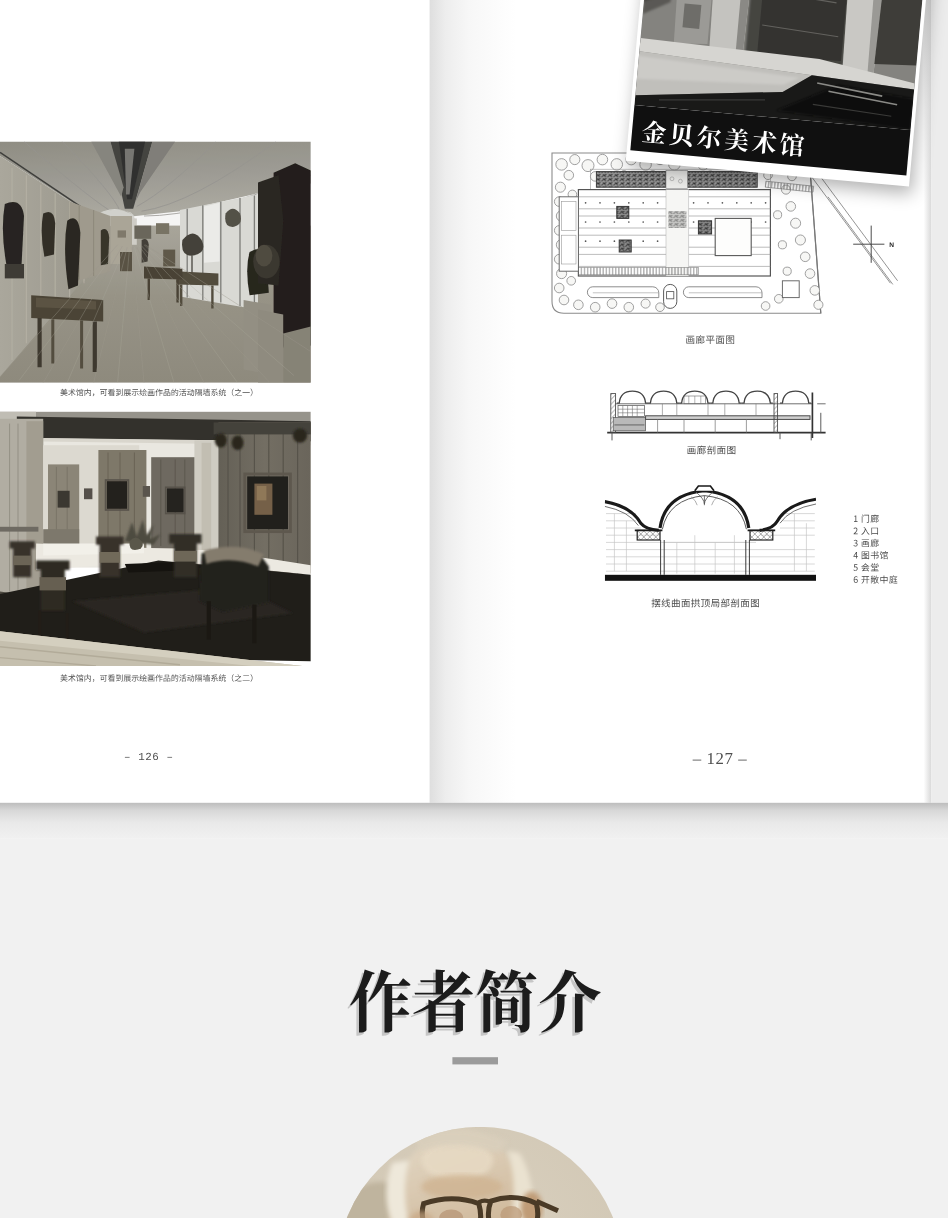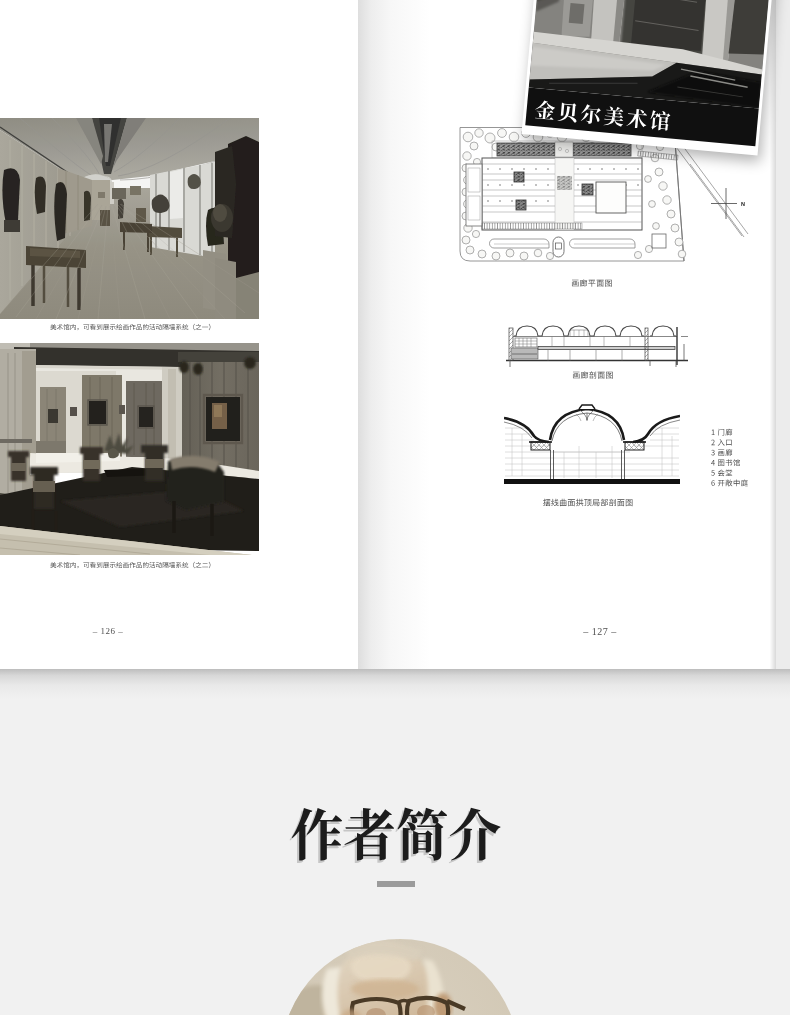--- a/index.html
+++ b/index.html
@@ -316,21 +316,21 @@
         <line x1="0" y1="205" x2="80" y2="212"></line>
 </g>
 </svg>
 
 </div>
 
 <svg class="abs" style="left:0;top:556px;" width="270" height="16" viewBox="0 0 270 16">
 <path transform="translate(50.00,11.50) scale(0.006600)" fill="#4f4f4f" d="M98 -700H903V-633H98ZM147 -551H858V-486H147ZM82 -257H937V-189H82ZM56 -401H950V-334H56ZM460 -662H536V-353H460ZM226 -816 292 -844Q319 -815 344 -780Q368 -744 380 -717L310 -685Q300 -713 276 -750Q252 -787 226 -816ZM695 -844 773 -820Q748 -779 719 -737Q690 -696 665 -667L601 -690Q617 -710 634 -738Q652 -765 668 -793Q684 -821 695 -844ZM454 -356H533Q525 -285 510 -225Q495 -166 465 -118Q436 -70 386 -33Q337 5 262 32Q186 59 79 77Q77 67 70 55Q64 42 56 30Q48 18 41 10Q142 -5 212 -28Q281 -51 326 -82Q371 -113 397 -154Q422 -194 435 -245Q448 -295 454 -356ZM547 -235Q594 -130 699 -71Q804 -11 960 8Q952 16 943 28Q934 41 926 53Q918 66 913 77Q804 59 720 22Q635 -15 575 -76Q515 -136 477 -220Z M1558 -540Q1592 -479 1639 -417Q1686 -356 1740 -297Q1795 -239 1852 -191Q1908 -142 1962 -109Q1952 -101 1941 -89Q1929 -78 1919 -66Q1909 -54 1901 -43Q1848 -82 1792 -135Q1736 -188 1682 -251Q1628 -313 1580 -381Q1532 -448 1495 -514ZM1453 -538 1521 -513Q1485 -439 1437 -369Q1390 -299 1334 -236Q1278 -174 1217 -123Q1155 -72 1093 -35Q1086 -45 1076 -57Q1066 -69 1055 -81Q1045 -93 1035 -100Q1097 -132 1158 -179Q1219 -226 1274 -285Q1329 -343 1375 -408Q1421 -472 1453 -538ZM1067 -587H1928V-513H1067ZM1461 -839H1543V80H1461ZM1607 -776 1661 -823Q1692 -802 1727 -776Q1761 -750 1792 -725Q1823 -700 1843 -680L1786 -626Q1767 -647 1737 -673Q1706 -700 1672 -727Q1638 -754 1607 -776Z M2523 -31H2871V35H2523ZM2468 -572H2541V78H2468ZM2522 -572H2859V-320H2522V-382H2789V-510H2522ZM2411 -725H2940V-562H2865V-658H2483V-562H2411ZM2517 -237H2907V73H2835V-173H2517ZM2617 -822 2688 -844Q2704 -820 2718 -791Q2733 -762 2739 -741L2664 -716Q2658 -738 2645 -768Q2632 -797 2617 -822ZM2144 -685H2342V-617H2144ZM2149 -838 2220 -825Q2208 -745 2190 -668Q2171 -590 2147 -523Q2123 -455 2093 -403Q2087 -409 2076 -419Q2065 -428 2054 -436Q2043 -445 2034 -450Q2064 -498 2085 -560Q2107 -622 2123 -693Q2139 -765 2149 -838ZM2322 -685H2334L2346 -688L2396 -673Q2380 -617 2360 -559Q2339 -502 2318 -462L2258 -483Q2276 -519 2293 -572Q2311 -625 2322 -672ZM2161 71 2149 0 2171 -32 2361 -165Q2364 -150 2371 -131Q2377 -113 2382 -101Q2315 -52 2273 -21Q2232 10 2210 27Q2187 45 2177 54Q2167 63 2161 71ZM2161 71Q2157 63 2149 52Q2141 42 2132 33Q2123 23 2116 17Q2126 9 2140 -6Q2153 -20 2164 -42Q2174 -63 2174 -88V-481H2247V-35Q2247 -35 2238 -26Q2229 -18 2217 -6Q2204 7 2191 21Q2179 36 2170 49Q2161 62 2161 71Z M3452 -434 3508 -475Q3546 -442 3588 -403Q3630 -365 3670 -325Q3710 -286 3745 -249Q3780 -213 3804 -184L3742 -135Q3719 -165 3686 -202Q3652 -239 3613 -280Q3573 -321 3532 -360Q3490 -400 3452 -434ZM3463 -840H3539V-644Q3539 -596 3534 -543Q3528 -490 3513 -435Q3497 -380 3465 -325Q3434 -270 3382 -219Q3330 -168 3253 -122Q3248 -131 3238 -141Q3229 -151 3219 -162Q3208 -173 3199 -179Q3274 -219 3323 -266Q3372 -312 3400 -361Q3429 -411 3442 -460Q3455 -509 3459 -556Q3463 -603 3463 -645ZM3099 -669H3863V-595H3173V82H3099ZM3829 -669H3903V-19Q3903 18 3893 37Q3883 57 3858 67Q3831 76 3785 77Q3738 79 3671 79Q3669 68 3665 55Q3661 41 3656 27Q3651 13 3645 3Q3681 4 3713 4Q3746 5 3770 5Q3795 5 3804 5Q3819 4 3824 -2Q3829 -7 3829 -20Z M4157 107 4135 54Q4196 29 4229 -10Q4261 -49 4261 -106L4243 -190L4297 -114Q4286 -101 4272 -97Q4258 -92 4244 -92Q4213 -92 4191 -110Q4169 -128 4169 -163Q4169 -199 4192 -217Q4214 -235 4245 -235Q4287 -235 4308 -204Q4330 -172 4330 -120Q4330 -39 4283 20Q4236 79 4157 107Z M5747 -747H5825V-28Q5825 12 5813 34Q5802 55 5772 65Q5743 75 5690 76Q5638 78 5563 78Q5561 67 5556 52Q5550 38 5544 23Q5538 8 5532 -3Q5572 -1 5610 -1Q5649 0 5677 0Q5706 0 5718 0Q5734 -2 5740 -7Q5747 -13 5747 -29ZM5158 -547H5231V-93H5158ZM5189 -547H5568V-173H5189V-245H5494V-475H5189ZM5056 -769H5948V-694H5056Z M6260 -395H6843V82H6768V-335H6332V82H6260ZM6059 -527H6941V-465H6059ZM6132 -662H6883V-602H6132ZM6308 -267H6799V-214H6308ZM6308 -144H6799V-92H6308ZM6301 -18H6799V42H6301ZM6826 -832 6874 -778Q6804 -764 6715 -754Q6626 -744 6527 -738Q6428 -732 6327 -728Q6226 -725 6133 -725Q6132 -737 6128 -754Q6123 -771 6118 -783Q6209 -784 6308 -787Q6408 -790 6504 -796Q6600 -802 6683 -811Q6766 -820 6826 -832ZM6416 -764 6494 -747Q6460 -627 6406 -513Q6353 -400 6273 -305Q6193 -210 6081 -143Q6076 -151 6067 -163Q6059 -174 6050 -184Q6041 -194 6033 -202Q6140 -263 6215 -352Q6291 -441 6340 -547Q6389 -653 6416 -764Z M7097 -318H7565V-251H7097ZM7294 -425H7365V-38H7294ZM7062 -42Q7125 -52 7209 -67Q7293 -81 7387 -98Q7481 -116 7575 -133L7579 -67Q7490 -50 7400 -32Q7310 -14 7228 1Q7145 17 7079 30ZM7071 -774H7585V-708H7071ZM7379 -643 7434 -675Q7462 -641 7491 -602Q7521 -563 7546 -526Q7571 -489 7585 -460L7528 -422Q7514 -451 7489 -489Q7465 -528 7436 -568Q7407 -609 7379 -643ZM7641 -754H7711V-148H7641ZM7839 -824H7912V-37Q7912 -2 7903 16Q7894 35 7871 44Q7848 53 7808 56Q7769 59 7714 59Q7712 43 7703 21Q7695 -1 7686 -16Q7730 -15 7767 -15Q7804 -14 7817 -15Q7830 -15 7835 -20Q7839 -24 7839 -37ZM7119 -439Q7117 -447 7113 -460Q7109 -473 7104 -487Q7099 -500 7094 -510Q7106 -512 7118 -524Q7130 -536 7142 -554Q7151 -566 7171 -598Q7191 -629 7213 -671Q7234 -714 7251 -758L7324 -728Q7302 -683 7276 -638Q7250 -593 7221 -552Q7193 -512 7165 -480V-478Q7165 -478 7158 -474Q7151 -471 7142 -465Q7133 -459 7126 -452Q7119 -445 7119 -439ZM7119 -439 7118 -493 7157 -517 7493 -546Q7500 -531 7509 -515Q7518 -499 7525 -487Q7423 -477 7354 -470Q7284 -463 7242 -459Q7199 -455 7174 -451Q7150 -448 7138 -445Q7126 -443 7119 -439Z M8249 -457H8910V-393H8249ZM8221 -288H8950V-222H8221ZM8400 -550H8469V-251H8400ZM8670 -550H8741V-253H8670ZM8141 -792H8216V-498Q8216 -435 8212 -360Q8208 -285 8196 -207Q8184 -129 8161 -55Q8137 19 8098 81Q8090 75 8078 67Q8066 60 8054 53Q8041 46 8031 42Q8069 -17 8091 -86Q8113 -155 8123 -227Q8134 -300 8137 -369Q8141 -438 8141 -498ZM8185 -792H8890V-559H8185V-625H8815V-727H8185ZM8592 -263Q8636 -154 8730 -82Q8825 -9 8961 19Q8949 30 8936 48Q8923 66 8916 81Q8774 45 8676 -38Q8579 -121 8529 -247ZM8840 -217 8897 -177Q8856 -145 8806 -115Q8755 -85 8713 -64L8665 -101Q8692 -116 8725 -136Q8757 -156 8788 -177Q8818 -198 8840 -217ZM8313 80 8310 23 8343 -4 8618 -65Q8616 -51 8615 -32Q8614 -14 8615 -3Q8520 21 8464 35Q8407 49 8377 58Q8347 66 8333 71Q8320 76 8313 80ZM8313 81Q8311 72 8305 60Q8300 48 8294 36Q8288 25 8282 18Q8296 10 8314 -8Q8331 -27 8331 -60V-257L8402 -255V-1Q8402 -1 8393 5Q8384 11 8371 20Q8357 29 8344 40Q8331 51 8322 62Q8313 73 8313 81Z M9461 -484H9542V-18Q9542 18 9531 37Q9521 56 9494 66Q9467 75 9423 77Q9378 79 9311 79Q9309 62 9301 39Q9293 17 9284 0Q9318 1 9350 2Q9381 3 9404 2Q9428 2 9437 2Q9451 1 9456 -3Q9461 -7 9461 -19ZM9234 -351 9311 -330Q9287 -269 9254 -210Q9220 -151 9182 -100Q9143 -49 9104 -11Q9097 -18 9084 -26Q9071 -35 9058 -43Q9044 -52 9035 -56Q9096 -109 9149 -188Q9201 -266 9234 -351ZM9684 -320 9753 -349Q9790 -303 9825 -248Q9861 -193 9890 -140Q9919 -87 9934 -44L9859 -10Q9846 -52 9818 -106Q9790 -160 9755 -216Q9720 -273 9684 -320ZM9149 -766H9853V-692H9149ZM9060 -523H9941V-449H9060Z M10063 -182Q10061 -190 10057 -203Q10052 -216 10048 -230Q10043 -243 10039 -253Q10054 -256 10071 -274Q10088 -292 10109 -320Q10120 -334 10142 -365Q10164 -396 10191 -439Q10218 -482 10245 -532Q10273 -582 10295 -633L10361 -595Q10309 -494 10245 -396Q10182 -297 10115 -223V-221Q10115 -221 10107 -218Q10100 -214 10089 -207Q10078 -201 10071 -195Q10063 -188 10063 -182ZM10063 -182 10058 -245 10093 -271 10343 -331Q10342 -316 10343 -297Q10344 -278 10346 -267Q10260 -244 10207 -230Q10154 -216 10125 -207Q10097 -198 10084 -192Q10071 -187 10063 -182ZM10056 -423Q10054 -431 10050 -444Q10046 -457 10041 -471Q10036 -484 10032 -494Q10044 -497 10057 -514Q10070 -531 10085 -557Q10093 -569 10108 -598Q10122 -627 10141 -667Q10159 -706 10176 -752Q10193 -798 10207 -843L10278 -812Q10255 -750 10227 -688Q10198 -625 10166 -568Q10134 -511 10102 -464V-463Q10102 -463 10095 -459Q10088 -455 10079 -448Q10070 -442 10063 -435Q10056 -429 10056 -423ZM10056 -423 10055 -478 10090 -500 10263 -518Q10260 -504 10259 -486Q10257 -469 10257 -457Q10198 -450 10161 -445Q10125 -439 10104 -436Q10083 -432 10073 -429Q10062 -426 10056 -423ZM10038 -53Q10077 -66 10127 -83Q10176 -100 10232 -120Q10287 -140 10344 -161L10358 -97Q10279 -67 10199 -36Q10120 -5 10056 20ZM10480 -506H10824V-438H10480ZM10395 -333H10919V-263H10395ZM10718 -167 10778 -193Q10808 -156 10838 -112Q10868 -68 10893 -26Q10919 17 10933 49L10868 81Q10854 48 10830 5Q10806 -38 10776 -83Q10747 -128 10718 -167ZM10392 58 10390 2 10432 -23 10833 -62Q10836 -47 10841 -30Q10846 -13 10849 -2Q10733 11 10655 20Q10577 28 10528 34Q10480 40 10453 44Q10426 48 10413 51Q10400 55 10392 58ZM10392 58Q10390 49 10385 35Q10380 22 10375 8Q10370 -5 10366 -13Q10381 -17 10398 -23Q10415 -29 10427 -43Q10435 -52 10449 -73Q10463 -95 10481 -123Q10499 -152 10517 -182Q10535 -213 10550 -239Q10566 -266 10575 -283H10657Q10641 -255 10617 -215Q10594 -175 10568 -133Q10543 -90 10519 -52Q10495 -14 10478 10Q10478 10 10469 13Q10460 16 10448 21Q10435 26 10422 32Q10409 38 10400 45Q10392 52 10392 58ZM10672 -801Q10702 -753 10749 -700Q10796 -647 10851 -600Q10905 -553 10955 -521Q10948 -513 10941 -500Q10933 -487 10926 -475Q10920 -462 10916 -452Q10863 -491 10807 -544Q10751 -597 10701 -654Q10651 -712 10618 -766ZM10635 -843 10704 -821Q10669 -743 10620 -672Q10571 -602 10513 -542Q10455 -482 10392 -437Q10388 -445 10382 -459Q10375 -473 10367 -486Q10359 -500 10353 -508Q10412 -546 10465 -598Q10518 -650 10562 -712Q10606 -775 10635 -843Z M11092 -775H11910V-704H11092ZM11463 -565H11530V-169H11463ZM11321 -338V-206H11673V-338ZM11321 -529V-398H11673V-529ZM11257 -592H11739V-142H11257ZM11836 -533H11911V76H11836ZM11090 -526H11167V-41H11885V29H11090Z M12487 -673H12962V-601H12452ZM12612 -456H12939V-387H12612ZM12612 -235H12952V-164H12612ZM12575 -649H12651V79H12575ZM12526 -828 12598 -809Q12570 -730 12533 -653Q12495 -577 12452 -510Q12409 -443 12363 -391Q12357 -397 12347 -407Q12336 -417 12325 -427Q12313 -437 12305 -442Q12350 -489 12391 -551Q12432 -613 12467 -684Q12501 -755 12526 -828ZM12285 -836 12357 -814Q12325 -730 12281 -646Q12237 -563 12186 -490Q12135 -418 12080 -361Q12076 -370 12068 -385Q12060 -399 12052 -414Q12043 -429 12036 -437Q12086 -486 12132 -550Q12178 -614 12217 -687Q12257 -761 12285 -836ZM12179 -579 12253 -654 12254 -652V78H12179Z M13302 -726V-536H13701V-726ZM13229 -797H13778V-464H13229ZM13083 -357H13439V71H13364V-286H13155V80H13083ZM13549 -357H13925V74H13849V-286H13621V80H13549ZM13116 -47H13395V26H13116ZM13585 -47H13882V26H13585Z M14131 -679H14435V-25H14131V-93H14366V-612H14131ZM14087 -679H14156V54H14087ZM14126 -401H14402V-335H14126ZM14240 -842 14321 -828Q14306 -781 14288 -733Q14271 -685 14256 -651L14195 -666Q14204 -691 14212 -722Q14221 -753 14228 -785Q14236 -817 14240 -842ZM14578 -682H14885V-613H14578ZM14858 -682H14929Q14929 -682 14929 -675Q14929 -668 14929 -658Q14929 -649 14928 -644Q14922 -472 14916 -353Q14911 -234 14903 -158Q14895 -83 14884 -41Q14874 1 14859 19Q14842 41 14824 50Q14805 58 14778 61Q14753 63 14712 62Q14672 62 14629 59Q14628 43 14622 22Q14615 1 14604 -13Q14654 -9 14694 -8Q14735 -7 14753 -7Q14768 -7 14778 -10Q14787 -14 14796 -24Q14808 -37 14818 -78Q14827 -118 14834 -193Q14841 -268 14847 -385Q14853 -501 14858 -666ZM14598 -844 14670 -828Q14652 -753 14627 -682Q14601 -610 14571 -547Q14540 -484 14506 -436Q14499 -442 14488 -450Q14476 -459 14464 -467Q14452 -474 14443 -479Q14478 -524 14507 -582Q14536 -641 14559 -708Q14582 -775 14598 -844ZM14552 -423 14611 -456Q14639 -421 14669 -379Q14700 -337 14726 -298Q14753 -259 14769 -229L14705 -189Q14690 -220 14665 -260Q14639 -301 14609 -343Q14580 -386 14552 -423Z M15392 -309H15891V74H15819V-240H15462V79H15392ZM15854 -836 15914 -778Q15845 -754 15757 -736Q15668 -718 15573 -705Q15478 -692 15389 -683Q15386 -696 15380 -715Q15373 -734 15367 -747Q15431 -754 15500 -763Q15569 -772 15634 -784Q15699 -795 15756 -808Q15812 -821 15854 -836ZM15609 -750H15680V-269H15609ZM15320 -547H15957V-475H15320ZM15440 -32H15852V36H15440ZM15091 -774 15133 -827Q15164 -813 15199 -794Q15235 -775 15268 -757Q15301 -738 15322 -724L15278 -662Q15257 -678 15225 -698Q15192 -717 15157 -738Q15122 -758 15091 -774ZM15042 -499 15083 -554Q15113 -540 15148 -521Q15183 -502 15215 -484Q15248 -466 15269 -452L15227 -390Q15207 -404 15175 -423Q15143 -442 15108 -463Q15073 -483 15042 -499ZM15065 16Q15092 -22 15126 -76Q15159 -129 15193 -190Q15227 -250 15256 -306L15311 -257Q15285 -204 15253 -147Q15222 -90 15190 -35Q15158 20 15129 67Z M16507 -609H16909V-537H16507ZM16872 -609H16945Q16945 -609 16945 -602Q16945 -595 16945 -586Q16945 -577 16945 -571Q16940 -416 16935 -309Q16929 -203 16923 -134Q16916 -66 16907 -28Q16898 10 16884 27Q16869 46 16853 54Q16836 62 16812 65Q16789 67 16751 67Q16713 67 16673 64Q16672 48 16666 27Q16660 6 16650 -10Q16692 -6 16728 -5Q16764 -4 16780 -4Q16793 -4 16802 -7Q16812 -10 16819 -19Q16830 -31 16837 -66Q16845 -102 16851 -169Q16857 -235 16862 -339Q16867 -443 16872 -592ZM16653 -823H16727Q16726 -718 16724 -614Q16721 -510 16710 -411Q16700 -311 16678 -221Q16656 -131 16617 -55Q16577 21 16517 79Q16510 70 16500 59Q16490 49 16479 40Q16468 30 16458 25Q16516 -28 16553 -99Q16589 -170 16610 -255Q16630 -340 16639 -434Q16648 -528 16650 -627Q16653 -725 16653 -823ZM16089 -758H16476V-691H16089ZM16054 -520H16494V-451H16054ZM16348 -348 16410 -365Q16429 -320 16449 -269Q16469 -217 16486 -169Q16503 -121 16512 -86L16446 -64Q16438 -100 16421 -149Q16405 -197 16386 -250Q16367 -302 16348 -348ZM16090 -43 16084 -107 16122 -134 16449 -203Q16451 -188 16454 -169Q16457 -150 16460 -138Q16367 -117 16305 -103Q16243 -89 16203 -79Q16164 -70 16142 -63Q16119 -56 16108 -52Q16097 -48 16090 -43ZM16089 -44Q16087 -52 16083 -65Q16079 -77 16074 -91Q16069 -104 16065 -113Q16077 -117 16088 -136Q16098 -154 16111 -183Q16117 -197 16128 -229Q16139 -260 16153 -303Q16167 -346 16180 -396Q16192 -445 16201 -494L16275 -470Q16259 -404 16238 -335Q16216 -265 16192 -202Q16167 -138 16142 -87V-85Q16142 -85 16134 -81Q16126 -77 16115 -70Q16105 -64 16097 -57Q16089 -50 16089 -44Z M17078 -800H17303V-732H17144V77H17078ZM17285 -800H17298L17309 -803L17358 -773Q17336 -713 17311 -643Q17285 -574 17259 -514Q17314 -451 17331 -397Q17348 -342 17348 -295Q17348 -255 17339 -224Q17330 -194 17309 -178Q17298 -170 17285 -166Q17272 -162 17257 -159Q17242 -158 17224 -158Q17206 -158 17190 -158Q17189 -171 17184 -191Q17179 -210 17171 -224Q17188 -223 17203 -223Q17217 -222 17229 -223Q17248 -225 17260 -232Q17272 -241 17277 -260Q17281 -279 17281 -302Q17281 -343 17263 -394Q17245 -445 17191 -505Q17204 -540 17218 -577Q17231 -614 17244 -651Q17256 -688 17267 -721Q17278 -754 17285 -779ZM17634 -177H17698V58H17634ZM17508 -619V-525H17828V-619ZM17443 -674H17896V-470H17443ZM17392 -795H17952V-730H17392ZM17507 -194H17831V-141H17507ZM17400 -414H17892V-355H17465V80H17400ZM17869 -414H17936V5Q17936 30 17930 44Q17924 59 17907 68Q17890 76 17863 78Q17836 80 17796 80Q17795 66 17789 49Q17784 31 17777 17Q17804 18 17826 18Q17848 18 17855 17Q17869 17 17869 4ZM17522 -321 17571 -341Q17593 -312 17616 -277Q17639 -242 17649 -218L17599 -194Q17588 -219 17566 -256Q17544 -292 17522 -321ZM17766 -339 17820 -316Q17798 -276 17772 -234Q17746 -191 17723 -161L17681 -181Q17695 -202 17711 -230Q17727 -258 17742 -287Q17756 -316 17766 -339Z M18363 -754H18916V-690H18363ZM18419 -25H18875V35H18419ZM18326 -505H18958V-440H18326ZM18605 -841H18676V-460H18605ZM18558 -205V-129H18719V-205ZM18503 -247H18775V-87H18503ZM18375 -367H18904V76H18834V-307H18442V79H18375ZM18403 -644 18455 -673Q18484 -645 18512 -609Q18540 -573 18554 -545L18499 -512Q18486 -539 18458 -577Q18431 -614 18403 -644ZM18822 -671 18882 -643Q18857 -607 18829 -573Q18801 -538 18776 -513L18723 -541Q18747 -568 18776 -605Q18805 -641 18822 -671ZM18046 -599H18321V-530H18046ZM18154 -828H18223V-179H18154ZM18035 -163Q18071 -176 18118 -195Q18165 -213 18217 -236Q18270 -258 18323 -280L18338 -216Q18267 -183 18195 -150Q18124 -117 18064 -91Z M19286 -224 19361 -197Q19331 -157 19293 -117Q19255 -77 19215 -42Q19174 -7 19136 20Q19129 13 19117 4Q19105 -6 19092 -15Q19080 -24 19070 -30Q19130 -66 19188 -118Q19246 -170 19286 -224ZM19636 -190 19695 -229Q19737 -198 19783 -161Q19828 -124 19869 -88Q19909 -52 19936 -23L19872 22Q19848 -6 19808 -44Q19768 -81 19723 -120Q19678 -158 19636 -190ZM19471 -304H19547V-19Q19547 12 19539 29Q19530 46 19505 56Q19480 65 19442 67Q19404 69 19349 69Q19346 52 19338 31Q19329 9 19320 -6Q19351 -5 19377 -4Q19404 -3 19424 -4Q19443 -4 19451 -4Q19464 -5 19467 -8Q19471 -12 19471 -20ZM19803 -833 19855 -770Q19785 -753 19697 -739Q19609 -726 19513 -716Q19416 -706 19317 -699Q19218 -692 19126 -688Q19125 -702 19119 -721Q19113 -740 19107 -753Q19198 -758 19295 -765Q19392 -772 19485 -782Q19579 -792 19660 -805Q19742 -817 19803 -833ZM19129 -245Q19128 -253 19124 -265Q19120 -278 19115 -291Q19111 -305 19106 -315Q19130 -318 19164 -332Q19198 -346 19245 -369Q19271 -381 19321 -409Q19371 -437 19435 -476Q19499 -515 19567 -562Q19636 -609 19698 -660L19756 -612Q19615 -505 19469 -421Q19324 -338 19182 -278V-275Q19182 -275 19174 -273Q19166 -270 19155 -266Q19145 -261 19137 -256Q19129 -250 19129 -245ZM19129 -245 19127 -299 19178 -326 19818 -369Q19816 -354 19816 -337Q19816 -319 19817 -308Q19668 -297 19562 -289Q19455 -281 19382 -276Q19309 -270 19264 -266Q19218 -261 19192 -258Q19166 -255 19152 -252Q19138 -249 19129 -245ZM19183 -454Q19182 -461 19179 -473Q19175 -486 19171 -499Q19166 -512 19162 -521Q19177 -523 19195 -534Q19214 -545 19236 -561Q19248 -569 19271 -588Q19295 -607 19325 -633Q19355 -659 19386 -690Q19417 -721 19444 -753L19508 -717Q19443 -650 19372 -591Q19302 -532 19232 -489V-487Q19232 -487 19225 -484Q19217 -481 19208 -476Q19198 -471 19191 -465Q19183 -459 19183 -454ZM19183 -454 19183 -505 19225 -527 19571 -545Q19568 -531 19566 -513Q19564 -496 19563 -485Q19444 -479 19373 -474Q19301 -469 19263 -466Q19226 -463 19209 -460Q19193 -457 19183 -454ZM19664 -444 19722 -474Q19760 -440 19800 -400Q19839 -360 19872 -321Q19906 -282 19926 -252L19866 -216Q19847 -247 19813 -287Q19780 -327 19741 -369Q19702 -410 19664 -444Z M20741 -553 20800 -583Q20827 -548 20856 -507Q20884 -467 20909 -429Q20935 -391 20949 -361L20885 -326Q20872 -355 20848 -394Q20824 -434 20797 -475Q20769 -517 20741 -553ZM20407 -695H20948V-627H20407ZM20698 -352H20772V-36Q20772 -16 20776 -11Q20781 -6 20797 -6Q20802 -6 20816 -6Q20830 -6 20845 -6Q20859 -6 20865 -6Q20876 -6 20882 -16Q20888 -25 20890 -55Q20893 -84 20894 -145Q20905 -135 20924 -127Q20944 -118 20958 -114Q20956 -46 20948 -8Q20939 30 20922 45Q20904 60 20873 60Q20868 60 20855 60Q20843 60 20829 60Q20814 60 20802 60Q20790 60 20785 60Q20750 60 20732 51Q20713 43 20706 22Q20698 1 20698 -36ZM20510 -350H20584Q20581 -266 20571 -199Q20562 -132 20539 -80Q20516 -28 20474 10Q20432 49 20364 77Q20359 67 20352 55Q20344 44 20335 33Q20326 22 20317 16Q20378 -7 20416 -40Q20453 -72 20473 -116Q20493 -160 20500 -218Q20508 -276 20510 -350ZM20412 -347 20410 -404 20453 -429 20856 -462Q20856 -448 20858 -430Q20861 -413 20863 -401Q20749 -390 20672 -383Q20596 -375 20548 -370Q20500 -364 20473 -361Q20447 -357 20434 -354Q20421 -351 20412 -347ZM20595 -824 20664 -842Q20681 -812 20698 -776Q20716 -739 20725 -715L20650 -692Q20642 -718 20626 -755Q20610 -792 20595 -824ZM20412 -347Q20411 -358 20406 -372Q20401 -386 20396 -400Q20391 -414 20387 -421Q20401 -425 20418 -431Q20436 -438 20450 -451Q20461 -461 20482 -488Q20504 -515 20530 -549Q20555 -583 20578 -615Q20601 -647 20614 -666H20704Q20685 -639 20658 -602Q20632 -565 20603 -527Q20574 -488 20547 -454Q20520 -420 20500 -397Q20500 -397 20491 -394Q20482 -391 20469 -386Q20456 -380 20443 -374Q20430 -368 20421 -361Q20412 -354 20412 -347ZM20066 -182Q20064 -190 20060 -204Q20056 -217 20051 -231Q20046 -245 20041 -255Q20058 -258 20076 -276Q20094 -293 20118 -321Q20130 -334 20154 -365Q20179 -396 20208 -439Q20238 -482 20269 -532Q20301 -581 20326 -632L20393 -592Q20334 -490 20263 -393Q20192 -297 20120 -224V-222Q20120 -222 20112 -218Q20103 -214 20093 -208Q20083 -202 20074 -195Q20066 -188 20066 -182ZM20066 -182 20061 -246 20098 -273 20368 -326Q20366 -311 20367 -291Q20368 -272 20369 -260Q20277 -240 20220 -227Q20163 -214 20132 -206Q20102 -198 20088 -192Q20074 -187 20066 -182ZM20060 -423Q20058 -431 20053 -445Q20049 -459 20043 -475Q20038 -490 20033 -500Q20047 -503 20061 -520Q20076 -536 20092 -561Q20102 -574 20118 -602Q20135 -631 20155 -670Q20176 -709 20197 -754Q20218 -799 20234 -844L20310 -809Q20283 -747 20250 -686Q20217 -624 20181 -568Q20145 -512 20108 -467V-465Q20108 -465 20101 -460Q20093 -456 20084 -449Q20074 -443 20067 -436Q20060 -429 20060 -423ZM20060 -423 20058 -480 20095 -504 20282 -524Q20279 -509 20278 -491Q20276 -472 20276 -460Q20212 -451 20172 -446Q20132 -440 20110 -436Q20088 -432 20077 -429Q20066 -426 20060 -423ZM20042 -53Q20083 -64 20135 -79Q20188 -94 20247 -112Q20306 -129 20367 -147L20379 -82Q20295 -55 20211 -28Q20127 -1 20059 21Z M21695 -380Q21695 -478 21720 -563Q21744 -648 21789 -722Q21834 -795 21894 -856L21954 -825Q21897 -766 21855 -696Q21813 -627 21790 -548Q21768 -470 21768 -380Q21768 -291 21790 -212Q21813 -133 21855 -64Q21897 5 21954 65L21894 96Q21834 34 21789 -39Q21744 -112 21720 -197Q21695 -283 21695 -380Z M22100 -642H22810V-568H22100ZM22780 -642H22797L22812 -646L22868 -609Q22819 -534 22751 -457Q22682 -380 22603 -307Q22523 -234 22439 -171Q22354 -109 22273 -62Q22263 -75 22248 -90Q22233 -105 22220 -116Q22299 -159 22381 -219Q22463 -280 22539 -350Q22615 -420 22677 -491Q22739 -562 22780 -624ZM22415 -810 22482 -845Q22502 -820 22523 -789Q22544 -759 22562 -731Q22581 -703 22591 -682L22520 -642Q22511 -664 22493 -693Q22476 -723 22455 -754Q22434 -785 22415 -810ZM22234 -133Q22258 -133 22280 -114Q22302 -95 22342 -70Q22390 -39 22453 -31Q22516 -22 22599 -22Q22658 -22 22724 -24Q22790 -27 22852 -31Q22914 -36 22962 -41Q22958 -31 22953 -16Q22948 0 22945 15Q22941 30 22940 41Q22912 43 22869 44Q22826 46 22777 48Q22728 49 22681 50Q22633 51 22597 51Q22506 51 22441 40Q22377 29 22326 -3Q22296 -22 22272 -42Q22249 -62 22232 -62Q22216 -62 22196 -45Q22175 -27 22152 1Q22129 30 22105 63L22049 -5Q22099 -60 22147 -97Q22195 -133 22234 -133Z M23141 -697H23860V-616H23141ZM23057 -104H23945V-20H23057Z M24305 -380Q24305 -283 24280 -197Q24256 -112 24211 -39Q24166 34 24106 96L24046 65Q24103 5 24145 -64Q24187 -133 24210 -212Q24232 -291 24232 -380Q24232 -470 24210 -548Q24187 -627 24145 -696Q24103 -766 24046 -825L24106 -856Q24166 -795 24211 -722Q24256 -648 24280 -563Q24305 -478 24305 -380Z"></path>
 </svg>
 
-<div class="abs" style="left:48px;top:626px;width:120px;text-align:center;font-family:Liberation Serif, serif;font-size:9px;color:#4f4f4f;letter-spacing:0.5px;">– 126 –</div>
+<div class="abs" style="left:64px;top:626px;width:120px;text-align:center;font-family:Liberation Mono, monospace;font-size:9px;color:#4f4f4f;letter-spacing:0.5px;">– 126 –</div>
 
 <div class="abs" style="left:452px;top:124px;width:298px;height:146px;">
 <svg width="298" height="146" viewBox="0 0 298 146">
 <defs>
 <pattern id="hatchV" width="2.6" height="6" patternUnits="userSpaceOnUse">
 <line x1="1.3" y1="0" x2="1.3" y2="6" stroke="#777" stroke-width="0.7"></line>
 </pattern>
 <pattern id="scrib" width="5" height="3.4" patternUnits="userSpaceOnUse">
 <path d="M0,2.8 q1.2,-2.2 2.5,0 t2.5,-0.5 M0.6,0.8 q1.4,1.6 2.8,0" stroke="#2e2e2e" stroke-width="0.75" fill="none"></path>
 </pattern>
@@ -668,21 +668,21 @@
 
 <svg class="abs" style="left:705px;top:424px;" width="80" height="70" viewBox="0 0 80 70">
 <path transform="translate(6.00,11.00) scale(0.007400)" fill="#4a4a4a" d="M88 0V-76H252V-623H121V-681Q170 -690 207 -703Q243 -716 273 -733H343V-76H490V0Z M1232 -803H1749V-731H1232ZM1709 -803H1785V-20Q1785 18 1774 37Q1764 56 1738 66Q1711 75 1664 77Q1616 79 1544 78Q1542 68 1538 55Q1534 42 1529 29Q1523 15 1518 6Q1555 7 1588 7Q1622 8 1647 8Q1672 7 1682 7Q1698 6 1703 0Q1709 -5 1709 -20ZM1000 -805 1058 -841Q1084 -814 1112 -781Q1139 -748 1163 -717Q1188 -685 1202 -661L1141 -617Q1127 -642 1103 -675Q1080 -708 1053 -742Q1026 -776 1000 -805ZM966 -638H1041V80H966Z M2208 -440H2463V-387H2208ZM2564 -620H2810V-558H2631V81H2564ZM2202 -579H2494V-243H2202V-299H2426V-522H2202ZM2346 -188 2403 -211Q2426 -178 2449 -139Q2472 -100 2491 -62Q2510 -25 2522 3L2462 32Q2451 3 2432 -35Q2413 -73 2391 -114Q2368 -154 2346 -188ZM2072 -755H2871V-689H2072ZM2030 -755H2100V-447Q2100 -389 2097 -320Q2094 -252 2085 -181Q2076 -109 2059 -41Q2041 27 2012 83Q2005 76 1995 68Q1984 59 1972 51Q1960 43 1952 40Q1979 -14 1994 -76Q2010 -138 2018 -202Q2025 -267 2027 -329Q2030 -392 2030 -446ZM2790 -620H2803L2813 -623L2861 -597Q2837 -540 2809 -478Q2780 -416 2752 -362Q2812 -305 2832 -255Q2852 -206 2853 -163Q2853 -125 2843 -96Q2834 -68 2811 -52Q2800 -44 2787 -40Q2773 -35 2758 -33Q2742 -32 2722 -32Q2703 -31 2684 -32Q2683 -46 2678 -64Q2674 -82 2665 -96Q2684 -94 2701 -94Q2718 -93 2731 -94Q2750 -95 2765 -103Q2778 -111 2783 -128Q2787 -146 2787 -168Q2787 -206 2766 -252Q2746 -298 2685 -353Q2706 -395 2725 -440Q2744 -486 2762 -528Q2779 -571 2790 -603ZM2399 -828 2469 -846Q2483 -819 2496 -787Q2510 -755 2517 -733L2442 -712Q2437 -735 2424 -768Q2411 -801 2399 -828ZM2162 53 2156 -6 2186 -32 2446 -110Q2447 -96 2450 -79Q2452 -61 2455 -50Q2365 -22 2310 -3Q2255 15 2225 25Q2195 35 2182 41Q2169 47 2162 53ZM2282 -653 2346 -668Q2360 -642 2372 -610Q2385 -578 2392 -555L2325 -535Q2319 -560 2307 -592Q2294 -625 2282 -653ZM2162 53Q2159 45 2152 34Q2146 24 2139 14Q2132 5 2125 -1Q2139 -10 2153 -29Q2168 -48 2168 -82V-579H2237V-27Q2237 -27 2230 -21Q2222 -16 2211 -6Q2200 3 2188 13Q2177 24 2169 34Q2162 45 2162 53Z"></path>
 <path transform="translate(6.00,21.15) scale(0.007400)" fill="#4a4a4a" d="M44 0V-54Q159 -155 234 -238Q308 -321 344 -393Q380 -464 380 -527Q380 -569 365 -602Q351 -635 321 -653Q291 -672 245 -672Q200 -672 162 -648Q123 -624 93 -587L40 -639Q84 -688 135 -717Q186 -746 256 -746Q322 -746 370 -720Q417 -693 444 -644Q470 -596 470 -531Q470 -458 434 -383Q397 -308 333 -231Q268 -153 182 -72Q211 -74 243 -77Q274 -79 302 -79H505V0Z M1168 -755 1214 -819Q1283 -770 1333 -713Q1382 -656 1419 -595Q1457 -533 1489 -469Q1520 -406 1553 -343Q1585 -280 1624 -221Q1662 -162 1714 -110Q1765 -57 1837 -15Q1831 -4 1823 11Q1815 27 1809 42Q1802 58 1800 70Q1726 29 1672 -25Q1618 -79 1577 -142Q1536 -204 1502 -270Q1467 -337 1435 -404Q1402 -471 1365 -535Q1328 -598 1280 -654Q1233 -711 1168 -755ZM1332 -607 1416 -591Q1380 -434 1322 -308Q1265 -183 1181 -88Q1097 7 983 73Q976 65 964 54Q951 43 938 31Q924 20 914 13Q1086 -76 1185 -232Q1285 -387 1332 -607Z M2047 -735H2797V51H2716V-660H2125V55H2047ZM2082 -107H2771V-30H2082Z"></path>
 <path transform="translate(6.00,31.30) scale(0.007400)" fill="#4a4a4a" d="M263 13Q206 13 162 -1Q119 -15 86 -38Q53 -61 29 -88L76 -147Q108 -114 152 -89Q195 -63 257 -63Q301 -63 335 -79Q368 -96 387 -127Q406 -157 406 -199Q406 -243 384 -276Q363 -309 313 -328Q263 -346 178 -346V-416Q254 -416 298 -435Q342 -453 362 -485Q381 -517 381 -556Q381 -609 348 -641Q315 -672 257 -672Q213 -672 175 -652Q136 -632 105 -601L56 -659Q98 -697 148 -722Q197 -746 260 -746Q322 -746 370 -725Q419 -703 446 -662Q474 -621 474 -563Q474 -496 438 -452Q402 -408 344 -387V-382Q387 -372 422 -347Q457 -322 478 -284Q499 -246 499 -196Q499 -131 467 -84Q435 -37 382 -12Q329 13 263 13Z M965 -775H1783V-704H965ZM1336 -565H1403V-169H1336ZM1194 -338V-206H1546V-338ZM1194 -529V-398H1546V-529ZM1130 -592H1612V-142H1130ZM1709 -533H1784V76H1709ZM963 -526H1040V-41H1758V29H963Z M2208 -440H2463V-387H2208ZM2564 -620H2810V-558H2631V81H2564ZM2202 -579H2494V-243H2202V-299H2426V-522H2202ZM2346 -188 2403 -211Q2426 -178 2449 -139Q2472 -100 2491 -62Q2510 -25 2522 3L2462 32Q2451 3 2432 -35Q2413 -73 2391 -114Q2368 -154 2346 -188ZM2072 -755H2871V-689H2072ZM2030 -755H2100V-447Q2100 -389 2097 -320Q2094 -252 2085 -181Q2076 -109 2059 -41Q2041 27 2012 83Q2005 76 1995 68Q1984 59 1972 51Q1960 43 1952 40Q1979 -14 1994 -76Q2010 -138 2018 -202Q2025 -267 2027 -329Q2030 -392 2030 -446ZM2790 -620H2803L2813 -623L2861 -597Q2837 -540 2809 -478Q2780 -416 2752 -362Q2812 -305 2832 -255Q2852 -206 2853 -163Q2853 -125 2843 -96Q2834 -68 2811 -52Q2800 -44 2787 -40Q2773 -35 2758 -33Q2742 -32 2722 -32Q2703 -31 2684 -32Q2683 -46 2678 -64Q2674 -82 2665 -96Q2684 -94 2701 -94Q2718 -93 2731 -94Q2750 -95 2765 -103Q2778 -111 2783 -128Q2787 -146 2787 -168Q2787 -206 2766 -252Q2746 -298 2685 -353Q2706 -395 2725 -440Q2744 -486 2762 -528Q2779 -571 2790 -603ZM2399 -828 2469 -846Q2483 -819 2496 -787Q2510 -755 2517 -733L2442 -712Q2437 -735 2424 -768Q2411 -801 2399 -828ZM2162 53 2156 -6 2186 -32 2446 -110Q2447 -96 2450 -79Q2452 -61 2455 -50Q2365 -22 2310 -3Q2255 15 2225 25Q2195 35 2182 41Q2169 47 2162 53ZM2282 -653 2346 -668Q2360 -642 2372 -610Q2385 -578 2392 -555L2325 -535Q2319 -560 2307 -592Q2294 -625 2282 -653ZM2162 53Q2159 45 2152 34Q2146 24 2139 14Q2132 5 2125 -1Q2139 -10 2153 -29Q2168 -48 2168 -82V-579H2237V-27Q2237 -27 2230 -21Q2222 -16 2211 -6Q2200 3 2188 13Q2177 24 2169 34Q2162 45 2162 53Z"></path>
 <path transform="translate(6.00,41.45) scale(0.007400)" fill="#4a4a4a" d="M340 0V-500Q340 -527 342 -566Q344 -605 345 -633H341Q327 -607 313 -579Q298 -552 282 -525L115 -275H524V-202H20V-262L325 -733H426V0Z M957 -796H1790V80H1715V-728H1029V80H957ZM999 -29H1758V38H999ZM1248 -279 1280 -325Q1320 -317 1364 -304Q1408 -292 1449 -277Q1489 -263 1517 -250L1486 -199Q1458 -213 1417 -228Q1377 -244 1333 -257Q1288 -270 1248 -279ZM1287 -708 1350 -686Q1322 -641 1283 -598Q1245 -554 1203 -517Q1160 -480 1118 -452Q1113 -459 1103 -467Q1093 -476 1083 -484Q1073 -492 1065 -497Q1129 -535 1189 -591Q1249 -646 1287 -708ZM1554 -628H1568L1579 -631L1622 -606Q1584 -544 1523 -492Q1463 -441 1389 -401Q1316 -361 1237 -332Q1159 -303 1083 -285Q1079 -294 1074 -306Q1068 -318 1061 -328Q1054 -339 1047 -346Q1121 -361 1197 -386Q1273 -411 1342 -446Q1412 -481 1467 -524Q1522 -567 1554 -617ZM1243 -573Q1287 -521 1359 -477Q1431 -433 1518 -402Q1606 -370 1696 -353Q1686 -344 1673 -327Q1661 -310 1654 -296Q1563 -316 1474 -352Q1386 -388 1311 -438Q1237 -488 1188 -548ZM1264 -628H1577V-570H1224ZM1148 -152 1183 -203Q1234 -197 1289 -188Q1345 -178 1400 -166Q1455 -155 1503 -142Q1552 -129 1588 -117L1555 -61Q1507 -78 1438 -96Q1369 -113 1293 -128Q1217 -144 1148 -152Z M2789 -395H2866Q2866 -395 2865 -388Q2865 -382 2864 -374Q2864 -367 2863 -361Q2856 -261 2847 -198Q2839 -134 2828 -100Q2818 -65 2802 -50Q2787 -34 2769 -27Q2750 -21 2724 -19Q2701 -18 2659 -18Q2617 -19 2571 -21Q2570 -38 2563 -58Q2557 -79 2546 -94Q2593 -89 2636 -88Q2679 -87 2697 -87Q2713 -87 2722 -89Q2731 -91 2739 -97Q2751 -107 2759 -139Q2768 -170 2775 -230Q2783 -290 2789 -384ZM2338 -837H2414V79H2338ZM2637 -760 2682 -810Q2713 -790 2749 -766Q2785 -741 2818 -717Q2851 -693 2871 -674L2825 -617Q2805 -637 2773 -662Q2741 -687 2705 -713Q2670 -739 2637 -760ZM1980 -395H2822V-323H1980ZM2046 -665H2720V-348H2646V-592H2046Z M3490 -31H3838V35H3490ZM3435 -572H3508V78H3435ZM3489 -572H3826V-320H3489V-382H3756V-510H3489ZM3378 -725H3907V-562H3832V-658H3450V-562H3378ZM3484 -237H3874V73H3802V-173H3484ZM3584 -822 3655 -844Q3671 -820 3685 -791Q3700 -762 3706 -741L3631 -716Q3625 -738 3612 -768Q3599 -797 3584 -822ZM3111 -685H3309V-617H3111ZM3116 -838 3187 -825Q3175 -745 3157 -668Q3138 -590 3114 -523Q3090 -455 3060 -403Q3054 -409 3043 -419Q3032 -428 3021 -436Q3010 -445 3001 -450Q3031 -498 3052 -560Q3074 -622 3090 -693Q3106 -765 3116 -838ZM3289 -685H3301L3313 -688L3363 -673Q3347 -617 3327 -559Q3306 -502 3285 -462L3225 -483Q3243 -519 3260 -572Q3278 -625 3289 -672ZM3128 71 3116 0 3138 -32 3328 -165Q3331 -150 3338 -131Q3344 -113 3349 -101Q3282 -52 3240 -21Q3199 10 3177 27Q3154 45 3144 54Q3134 63 3128 71ZM3128 71Q3124 63 3116 52Q3108 42 3099 33Q3090 23 3083 17Q3093 9 3107 -6Q3120 -20 3131 -42Q3141 -63 3141 -88V-481H3214V-35Q3214 -35 3205 -26Q3196 -18 3184 -6Q3171 7 3158 21Q3146 36 3137 49Q3128 62 3128 71Z"></path>
 <path transform="translate(6.00,51.60) scale(0.007400)" fill="#4a4a4a" d="M262 13Q205 13 161 -1Q118 -15 85 -37Q53 -59 27 -84L73 -144Q94 -123 120 -105Q145 -86 178 -75Q211 -63 253 -63Q296 -63 332 -84Q367 -105 388 -144Q409 -183 409 -236Q409 -314 367 -359Q326 -403 257 -403Q221 -403 194 -392Q167 -381 135 -360L86 -391L110 -733H466V-655H190L171 -443Q195 -457 222 -464Q248 -472 281 -472Q342 -472 392 -447Q442 -423 472 -371Q502 -319 502 -238Q502 -158 467 -102Q433 -46 378 -16Q323 13 262 13Z M962 -337H1791V-264H962ZM1137 -530H1614V-460H1137ZM1486 -191 1549 -225Q1594 -185 1638 -139Q1683 -92 1719 -46Q1756 0 1778 38L1711 79Q1690 41 1654 -7Q1617 -54 1573 -103Q1530 -151 1486 -191ZM1377 -840 1449 -809Q1369 -693 1245 -597Q1121 -501 970 -431Q965 -441 955 -453Q945 -466 935 -477Q924 -489 915 -496Q1013 -538 1102 -592Q1191 -646 1261 -710Q1332 -773 1377 -840ZM1389 -802Q1420 -764 1468 -723Q1515 -681 1575 -641Q1635 -601 1702 -567Q1768 -532 1836 -509Q1828 -501 1818 -490Q1807 -478 1799 -465Q1790 -453 1783 -443Q1716 -470 1651 -507Q1585 -545 1526 -589Q1468 -632 1419 -676Q1371 -720 1339 -759ZM1030 58Q1028 50 1023 35Q1019 21 1014 6Q1009 -9 1004 -19Q1021 -23 1039 -37Q1057 -50 1080 -72Q1092 -83 1116 -107Q1140 -132 1169 -166Q1198 -200 1229 -239Q1260 -279 1286 -320L1358 -274Q1297 -192 1227 -117Q1157 -41 1086 16V18Q1086 18 1077 22Q1069 26 1058 32Q1047 38 1039 45Q1030 52 1030 58ZM1030 58 1029 -2 1083 -31 1673 -76Q1675 -60 1679 -40Q1684 -20 1688 -8Q1548 4 1446 13Q1345 21 1276 27Q1207 33 1163 38Q1119 42 1093 45Q1068 49 1054 51Q1040 54 1030 58Z M1986 -14H2857V52H1986ZM2072 -201H2782V-135H2072ZM2381 -314H2456V23H2381ZM2381 -841H2456V-653H2381ZM1992 -679H2851V-461H2778V-613H2062V-461H1992ZM2215 -472V-361H2626V-472ZM2145 -533H2700V-301H2145ZM2085 -802 2151 -829Q2178 -798 2204 -761Q2230 -724 2243 -696L2172 -665Q2161 -693 2136 -732Q2111 -771 2085 -802ZM2688 -833 2765 -806Q2740 -770 2711 -734Q2682 -698 2658 -673L2596 -696Q2612 -715 2629 -739Q2646 -764 2662 -788Q2678 -812 2688 -833Z"></path>
 <path transform="translate(6.00,61.75) scale(0.007400)" fill="#4a4a4a" d="M301 13Q249 13 204 -9Q159 -32 126 -78Q93 -123 74 -191Q56 -259 56 -350Q56 -457 78 -533Q100 -609 138 -656Q176 -703 225 -725Q274 -746 327 -746Q384 -746 426 -725Q468 -704 499 -671L447 -615Q426 -641 395 -656Q364 -671 331 -671Q279 -671 236 -641Q193 -610 167 -540Q142 -470 142 -350Q142 -256 160 -191Q179 -126 214 -92Q250 -59 301 -59Q337 -59 364 -80Q392 -101 409 -138Q425 -176 425 -225Q425 -275 411 -311Q396 -348 367 -367Q338 -387 293 -387Q258 -387 217 -365Q176 -342 139 -287L136 -359Q159 -389 187 -411Q215 -432 247 -444Q278 -455 308 -455Q370 -455 416 -430Q461 -404 487 -353Q512 -302 512 -225Q512 -154 483 -100Q454 -47 406 -17Q359 13 301 13Z M962 -775H1791V-703H962ZM925 -418H1822V-346H925ZM1522 -737H1599V81H1522ZM1166 -738H1242V-461Q1242 -388 1234 -314Q1226 -240 1200 -170Q1175 -99 1124 -35Q1073 30 987 84Q980 74 970 64Q960 54 948 44Q937 34 927 28Q1008 -22 1056 -80Q1104 -138 1127 -201Q1151 -264 1158 -330Q1166 -396 1166 -461Z M1978 -775 2038 -799Q2066 -751 2090 -694Q2114 -636 2123 -594L2057 -568Q2052 -597 2040 -633Q2027 -669 2011 -706Q1995 -744 1978 -775ZM2381 -807 2454 -783Q2439 -747 2423 -708Q2407 -668 2390 -632Q2374 -595 2359 -567L2299 -589Q2313 -618 2329 -657Q2344 -695 2358 -735Q2372 -774 2381 -807ZM2549 -649H2881V-579H2549ZM2567 -840 2640 -829Q2624 -733 2601 -644Q2578 -554 2547 -477Q2515 -401 2473 -343Q2468 -349 2458 -359Q2448 -369 2437 -379Q2426 -389 2418 -394Q2457 -447 2485 -518Q2514 -588 2534 -671Q2554 -753 2567 -840ZM2752 -613 2823 -607Q2801 -442 2760 -313Q2718 -183 2648 -86Q2578 11 2469 81Q2466 72 2458 60Q2450 48 2441 37Q2432 25 2425 17Q2528 -42 2593 -132Q2659 -222 2696 -342Q2733 -462 2752 -613ZM2578 -567Q2600 -435 2641 -319Q2681 -203 2744 -115Q2808 -28 2897 21Q2888 28 2879 38Q2869 49 2860 60Q2851 71 2845 81Q2753 25 2688 -69Q2623 -163 2581 -287Q2539 -411 2514 -556ZM2178 -839H2248V-506H2178ZM1997 -543H2395V-480H2064V76H1997ZM2366 -543H2433V-11Q2433 14 2427 30Q2421 45 2404 54Q2386 63 2359 65Q2333 67 2294 67Q2292 53 2286 34Q2279 14 2272 1Q2299 2 2322 2Q2344 2 2351 1Q2366 1 2366 -12ZM2144 -401H2311V-123H2144V-178H2261V-346H2144ZM2120 -401H2169V-69H2120Z M3063 -661H3869V-191H3792V-588H3138V-186H3063ZM3103 -322H3837V-248H3103ZM3425 -840H3504V79H3425Z M4249 -604H4437V-541H4249ZM4293 -387H4461V-327H4293ZM4554 -393H4929V-328H4554ZM4518 -169H4953V-105H4518ZM4699 -562H4769V-135H4699ZM4879 -629 4917 -572Q4870 -555 4808 -542Q4746 -529 4679 -520Q4612 -510 4551 -505Q4549 -517 4543 -533Q4537 -549 4531 -561Q4591 -568 4656 -578Q4721 -588 4780 -601Q4838 -614 4879 -629ZM4309 -270Q4332 -186 4368 -134Q4405 -81 4455 -53Q4505 -25 4568 -15Q4631 -4 4706 -4Q4716 -4 4743 -4Q4770 -4 4804 -4Q4838 -4 4873 -4Q4908 -4 4936 -4Q4964 -4 4978 -5Q4973 4 4967 16Q4962 28 4958 40Q4954 53 4952 63H4901H4703Q4616 63 4545 50Q4474 38 4418 4Q4363 -30 4322 -91Q4280 -153 4252 -250ZM4437 -387H4451L4463 -389L4504 -376Q4474 -201 4403 -89Q4332 24 4234 82Q4230 74 4221 65Q4213 56 4203 46Q4194 37 4187 32Q4280 -20 4346 -121Q4412 -222 4437 -374ZM4163 -748H4963V-680H4163ZM4128 -748H4201V-452Q4201 -394 4198 -326Q4195 -258 4186 -186Q4177 -114 4160 -46Q4143 23 4115 80Q4108 74 4097 66Q4085 57 4073 50Q4061 43 4052 39Q4078 -15 4093 -78Q4109 -141 4116 -207Q4123 -273 4126 -336Q4128 -399 4128 -452ZM4501 -831 4569 -849Q4587 -821 4602 -786Q4618 -752 4624 -727L4553 -705Q4547 -731 4533 -766Q4518 -802 4501 -831ZM4278 -302Q4276 -309 4271 -320Q4266 -330 4260 -341Q4255 -352 4250 -359Q4262 -362 4278 -374Q4293 -387 4307 -405Q4316 -416 4338 -446Q4360 -476 4384 -516Q4409 -557 4428 -598V-602L4453 -613L4498 -583Q4457 -512 4412 -447Q4368 -383 4326 -339V-337Q4326 -337 4319 -334Q4312 -331 4302 -325Q4292 -320 4285 -314Q4278 -308 4278 -302Z"></path>
 </svg>
 
-<div class="abs" style="left:540px;top:626px;width:120px;text-align:center;font-family:'Liberation Serif',serif;font-size:10px;color:#4f4f4f;letter-spacing:0.5px;">– 127 –</div>
+<div class="abs" style="left:540px;top:626px;width:120px;text-align:center;font-family:'Liberation Serif',serif;font-size:14px;color:#4f4f4f;letter-spacing:0.5px;">– 127 –</div>
 
 <div class="abs" style="left:522px;top:-50px;width:231px;height:178px;background:#fff;padding:3px;transform:rotate(5.2deg);transform-origin:0 178px;box-shadow:3px 6px 14px rgba(0,0,0,0.30);">
 
 <div style="position:relative;width:231px;height:134px;overflow:hidden;background:#888;">
 <svg width="231" height="134" viewBox="0 0 231 134">
 <defs>
 <filter id="cb">
             <feGaussianBlur stdDeviation="0.9"></feGaussianBlur>
           </filter>
 </defs>

